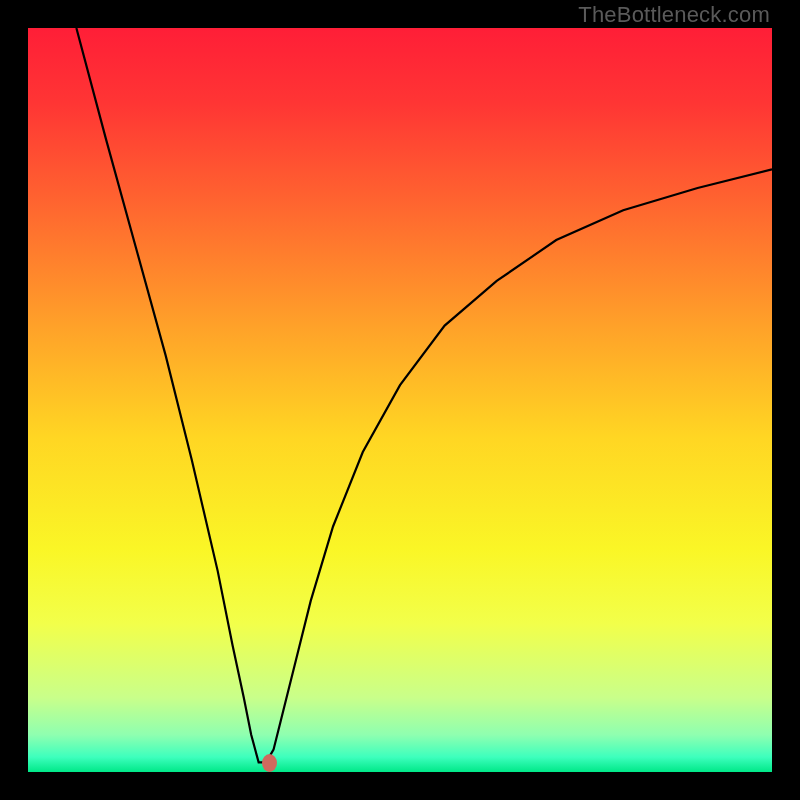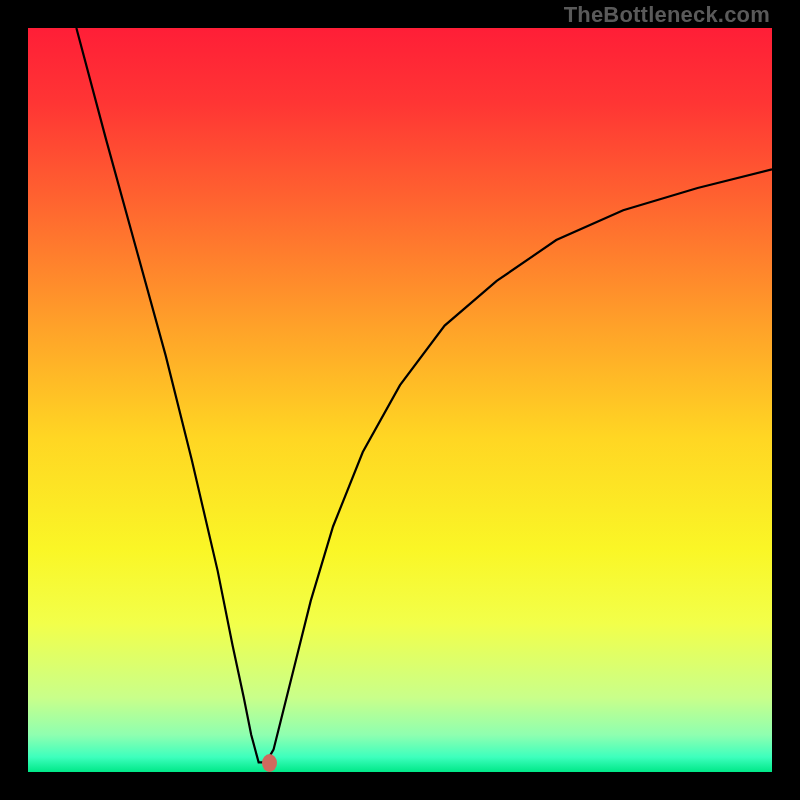--- a/index.html
+++ b/index.html
@@ -22,21 +22,21 @@
   .plot {
     position: absolute;
     inset: 0;
   }
   .watermark {
     position: absolute;
     top: 2px;
     right: 30px;
     color: #5a5a5a;
     font-size: 22px;
-    font-weight: 700;
+    font-weight: 400;
     letter-spacing: 0.2px;
   }
   .marker {
     position: absolute;
     width: 15px;
     height: 18px;
     border-radius: 50% / 50%;
     background: #cf6a5e;
   }
 </style>

